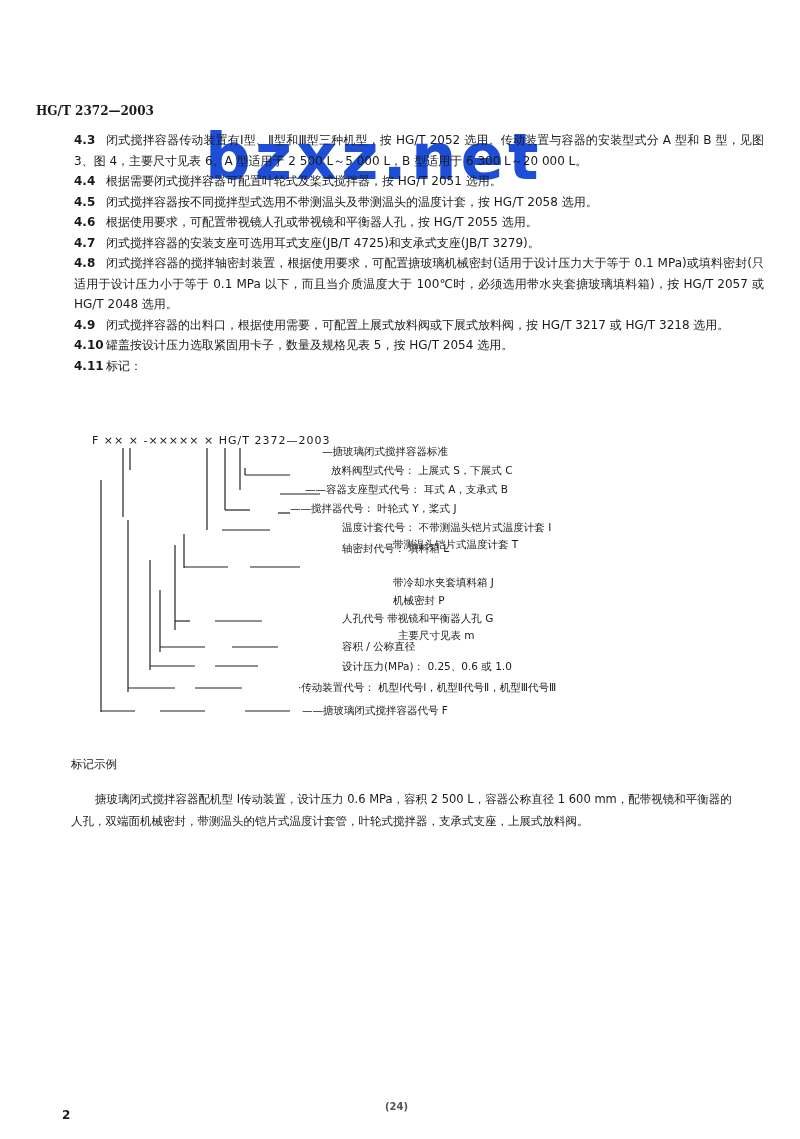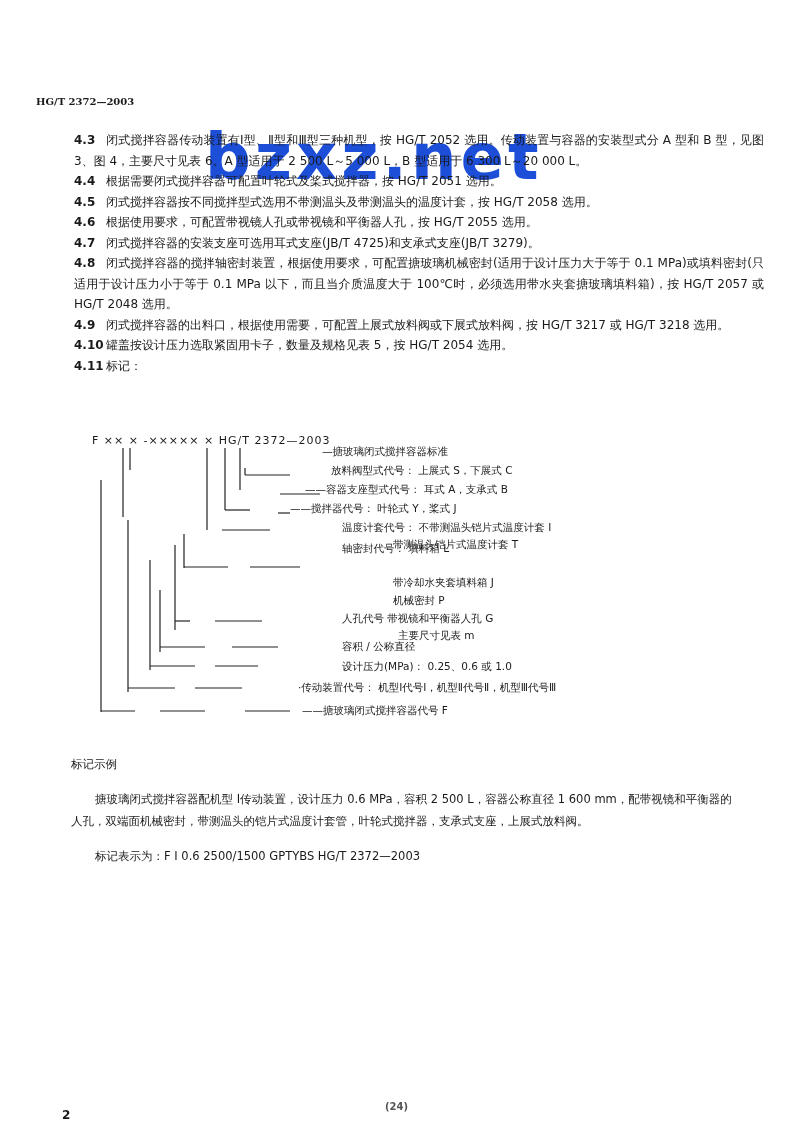--- a/index.html
+++ b/index.html
@@ -1,18 +1,18 @@
 <!DOCTYPE html>
 <html><head>
 <meta charset="utf-8">
 <style>
   html, body { margin:0; padding:0; }
   body { width:800px; height:1139px; background:#ffffff; position:relative; overflow:hidden;
          font-family:"DejaVu Sans", sans-serif; color:#1a1a1a; }
-  .header { position:absolute; left:36px; top:96px; font-family:"DejaVu Serif", serif; font-weight:bold; font-size:10px; }
+  .header { position:absolute; left:36px; top:104px; font-family:"DejaVu Serif", serif; font-weight:bold; font-size:12px; }
   .watermark { position:absolute; left:205px; top:120px; font-family:"DejaVu Sans", sans-serif; font-weight:bold;
                font-size:64px; color:#1d4ed8; letter-spacing:4px; z-index:0; }
   .content { position:absolute; left:74px; top:130px; width:690px; z-index:1; }
   .para { font-size:12px; line-height:20.5px; margin:0; text-align:justify; }
   .para .num { font-weight:bold; display:inline-block; width:32px; }
   .code-line { position:absolute; left:92px; top:434px; font-size:11px; font-family:"DejaVu Sans", sans-serif; z-index:1; letter-spacing:1px; }
   .diag-label { position:absolute; font-size:10.5px; white-space:nowrap; z-index:1; }
   svg.lines { position:absolute; left:0; top:0; z-index:1; }
   .example { position:absolute; left:58px; top:740px; width:690px; font-size:11.5px; line-height:22px; z-index:1; }
   .example p { margin:13px; }
@@ -90,17 +90,16 @@
   <div class="diag-label" style="left:398px;top:629px">主要尺寸见表 m</div>
   <div class="diag-label" style="left:342px;top:640px">容积 / 公称直径</div>
   <div class="diag-label" style="left:342px;top:660px">设计压力(MPa)：  0.25、0.6 或 1.0</div>
   <div class="diag-label" style="left:298px;top:681px">·传动装置代号：  机型Ⅰ代号Ⅰ，机型Ⅱ代号Ⅱ，机型Ⅲ代号Ⅲ</div>
   <div class="diag-label" style="left:302px;top:704px">——搪玻璃闭式搅拌容器代号    F</div>
 </div>
 
 <div class="example">
   <p>标记示例</p>
   <p style="text-indent:24px">搪玻璃闭式搅拌容器配机型 Ⅰ传动装置，设计压力 0.6 MPa，容积 2 500 L，容器公称直径 1 600 mm，配带视镜和平衡器的人孔，双端面机械密封，带测温头的铠片式温度计套管，叶轮式搅拌器，支承式支座，上展式放料阀。</p>
-  <p style="text-indent:24px">标记表示为：F Ⅰ 0.6  2500/1500  GPTYBS  HG/T 2372—2003</p>
 </div>
 
 <div class="footer-left">2</div>
 <div class="footer-center">(24)</div>
 
 </body></html>

